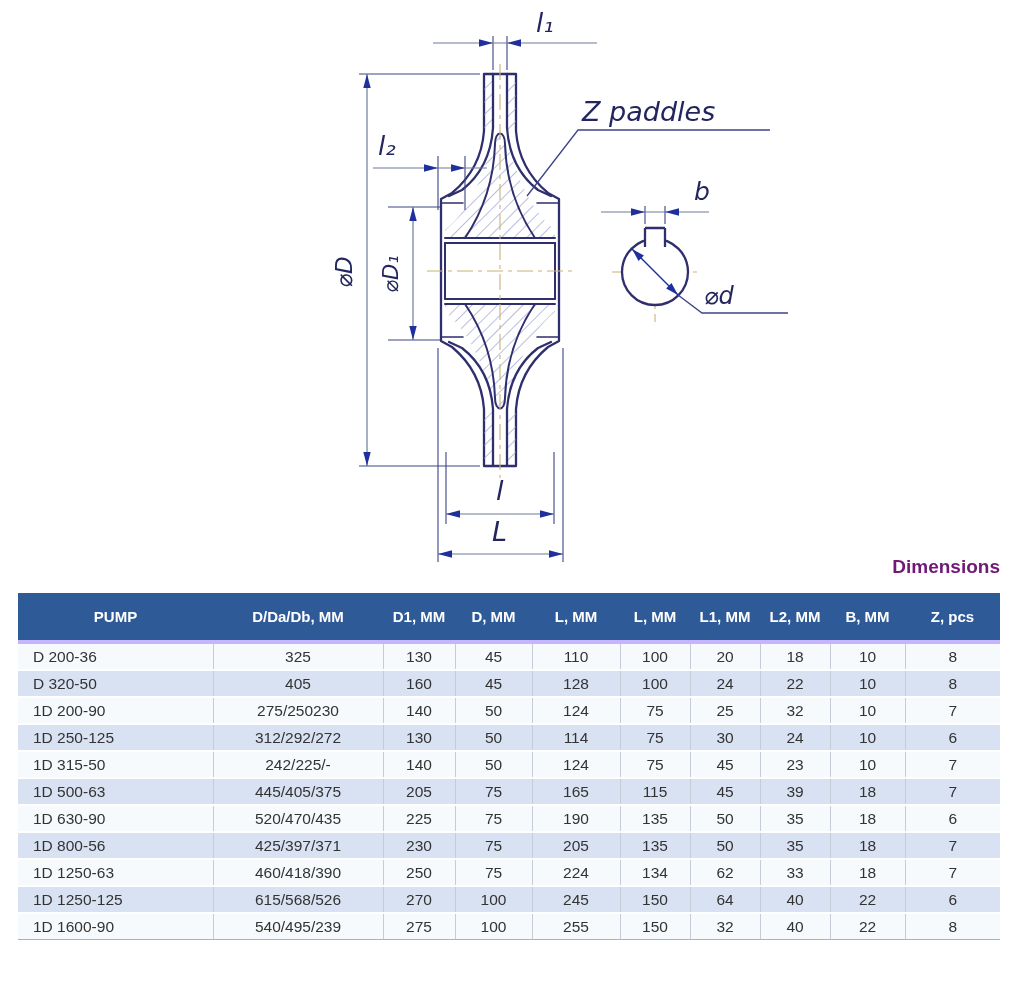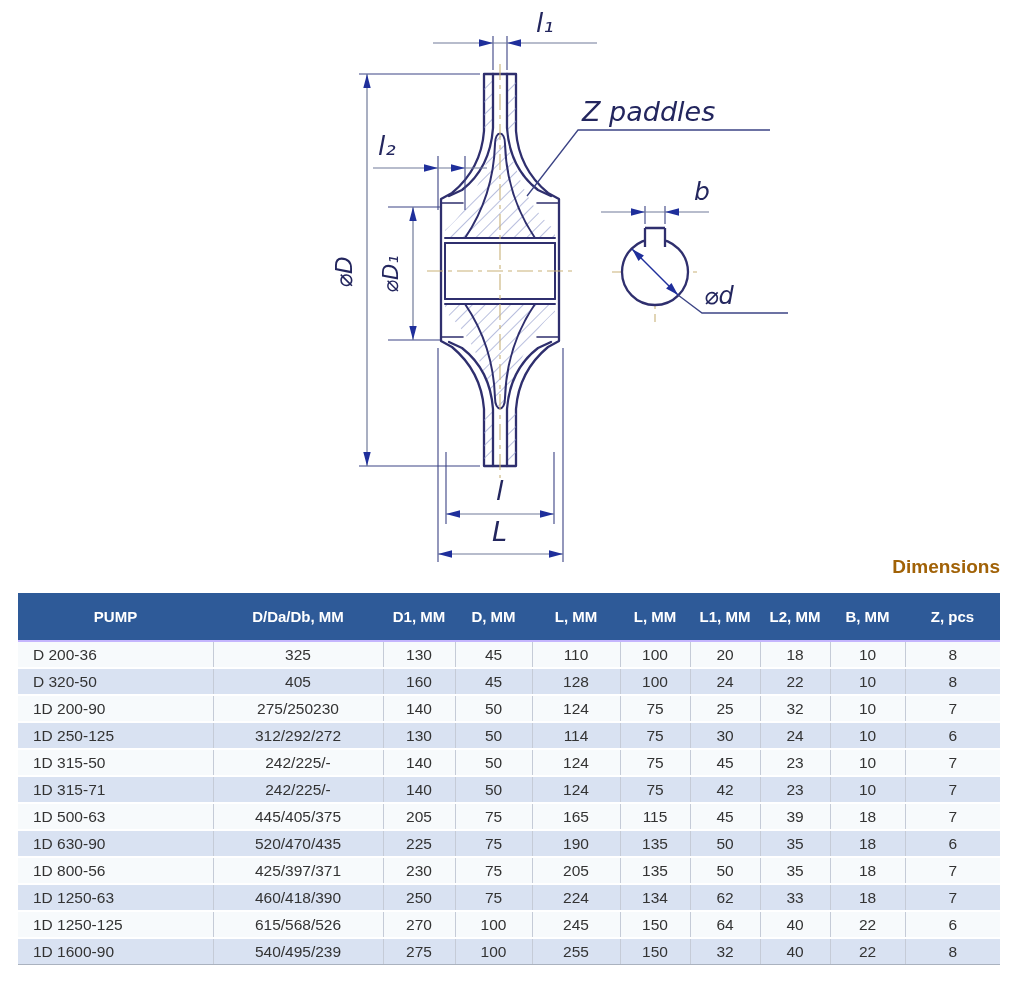--- a/index.html
+++ b/index.html
@@ -7,29 +7,29 @@
     width:1017px;height:1000px;position:relative;background:#ffffff;
     font-family:"Liberation Sans",sans-serif;overflow:hidden;
   }
   .drawing{position:absolute;top:0;left:0;}
   .dim-label{
     font-family:"DejaVu Sans",sans-serif;font-style:italic;
     fill:#23265e;
   }
   .table-title{
     position:absolute;top:556px;right:17px;
-    font-size:19px;font-weight:bold;color:#a16207;
+    font-size:19px;font-weight:bold;color:#701a75;
   }
   .spec-table{
     position:absolute;top:593px;left:18px;width:982px;
     border-collapse:collapse;table-layout:fixed;
   }
   .spec-table thead th{
     background:#2e5a98;color:#ffffff;font-weight:bold;font-size:15px;
-    height:47px;text-align:center;padding:0;border-bottom:2px solid #c4b5fd;
+    height:47px;text-align:center;padding:0;border-bottom:4px solid #c4b5fd;
   }
   .spec-table tbody td{
     height:25px;text-align:center;font-size:15.5px;color:#333333;
     background:#f7fafc;border-right:1px solid #c5cbd7;border-bottom:2px solid #ffffff;
     padding:0;overflow:hidden;white-space:nowrap;
   }
   .spec-table tbody tr:nth-child(even) td{background:#d9e2f2;}
   .spec-table tbody td:last-child{border-right:none;}
   .spec-table tbody tr:last-child td{border-bottom:1px solid #aab2bf;}
   .spec-table td.pump-cell{text-align:left;padding-left:15px;}
@@ -238,32 +238,20 @@
         <td>140</td>
         <td>50</td>
         <td>124</td>
         <td>75</td>
         <td>45</td>
         <td>23</td>
         <td>10</td>
         <td>7</td>
       </tr>
       <tr>
-        <td class="pump-cell">1D 315-71</td>
-        <td>242/225/-</td>
-        <td>140</td>
-        <td>50</td>
-        <td>124</td>
-        <td>75</td>
-        <td>42</td>
-        <td>23</td>
-        <td>10</td>
-        <td>7</td>
-      </tr>
-      <tr>
         <td class="pump-cell">1D 500-63</td>
         <td>445/405/375</td>
         <td>205</td>
         <td>75</td>
         <td>165</td>
         <td>115</td>
         <td>45</td>
         <td>39</td>
         <td>18</td>
         <td>7</td>

